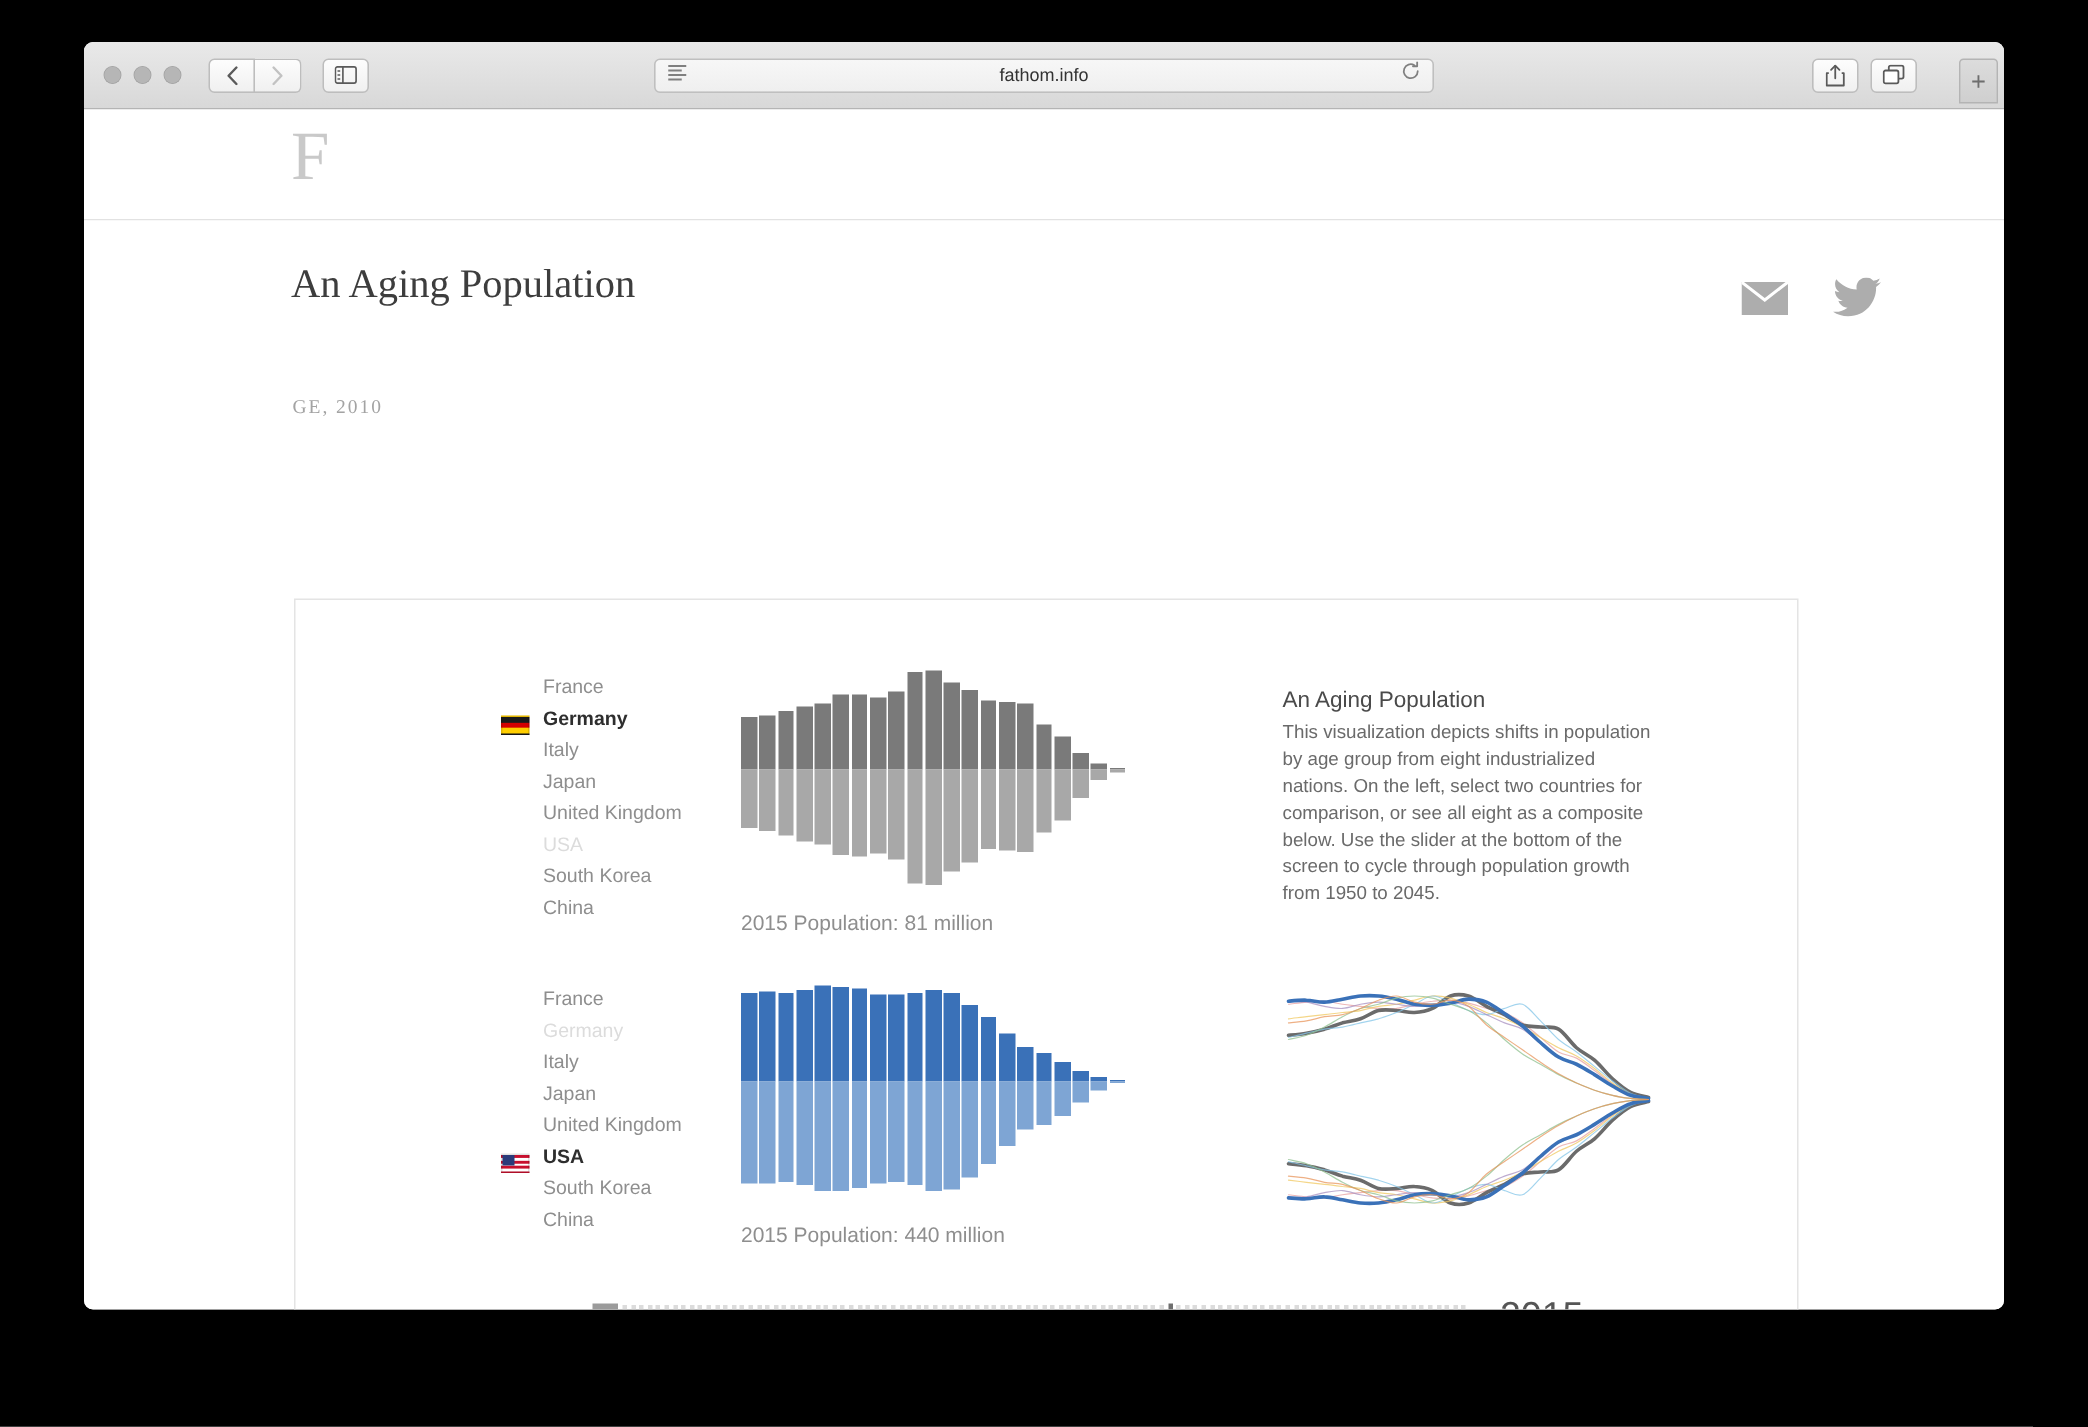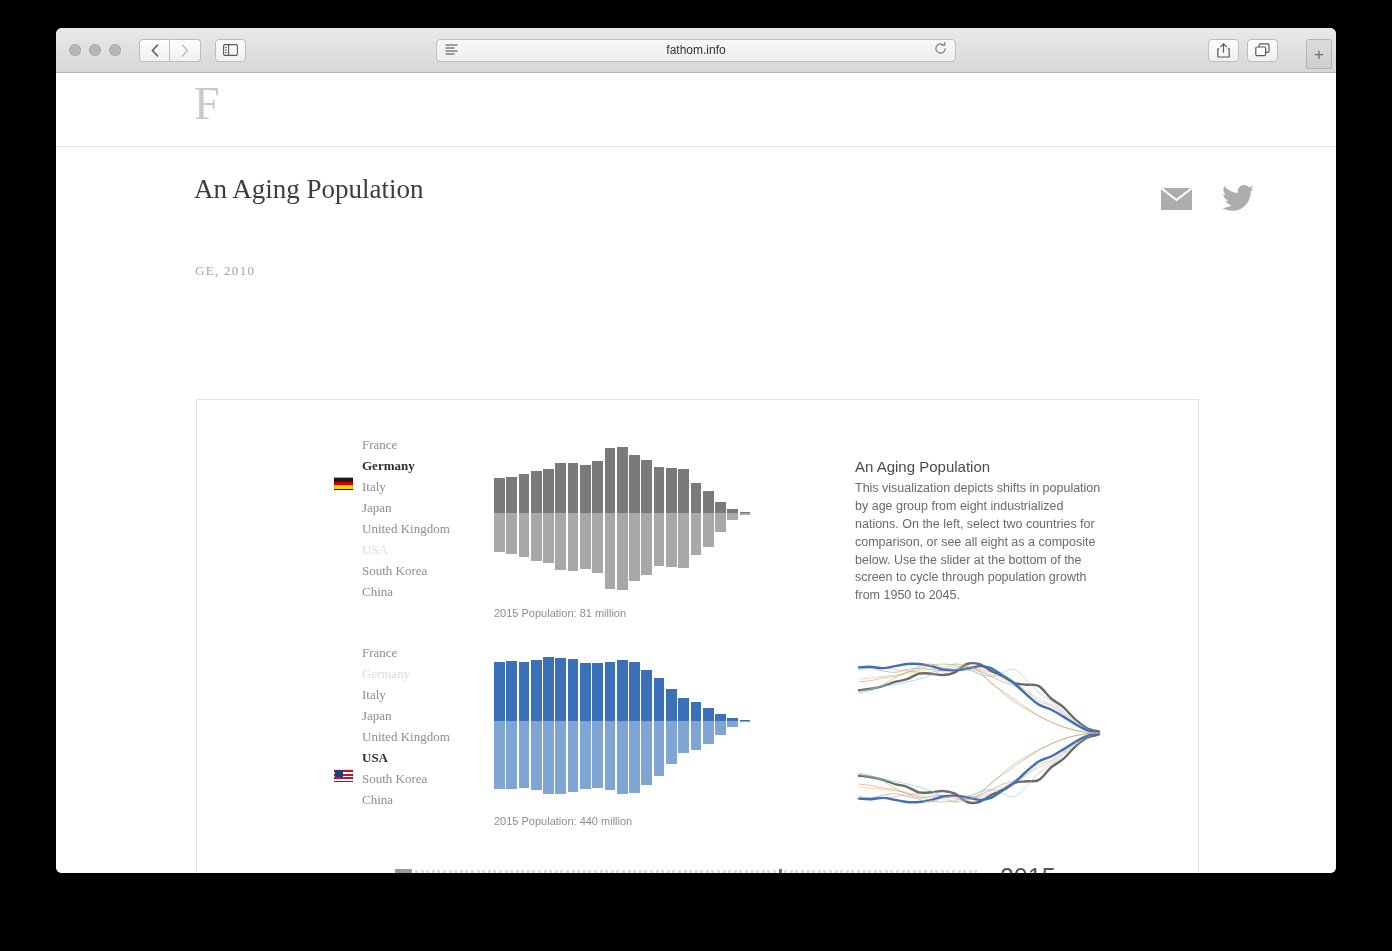--- a/index.html
+++ b/index.html
@@ -149,21 +149,21 @@
   .country-list.bottom { left: 165px; top: 260px; }
   .country-row {
     position: relative;
     height: 21px;
     display: flex; align-items: center;
     white-space: nowrap;
   }
   .country-name {
     font-size: 13px;
     color: #8e8e8e;
-    position: absolute; left: 0; bottom: 20px; font-family: Liberation Serif, serif;
+    position: absolute; left: 0; bottom: 8px;
   }
   .country-row.selected .country-name {
     color: #2e2e2e; font-weight: bold;
   }
   .country-row.disabled .country-name { color: #dcdcdc; }
   .flag {
     position: absolute; left: -28px; bottom: 4px;
     width: 19px; height: 13px;
     border: 0.5px solid rgba(0,0,0,0.12);
   }
@@ -198,21 +198,21 @@
     position: relative;
     height: 100%;
     margin-right: 1.5px;
   }
   .bar-top, .bar-bot {
     position: absolute;
     left: 0; right: 0;
   }
   .pop-label {
     position: absolute;
-    font-size: 11px; color: #8e8e8e;
+    font-size: 14px; color: #8e8e8e;
     white-space: nowrap;
     text-align: center;
   }
 
   
   .desc { position: absolute; left: 658px; top: 58px; width: 248px; }
   .desc h3 {
     font-size: 15px; font-weight: normal;
     color: #4a4a4a; margin-bottom: 5px;
   }

